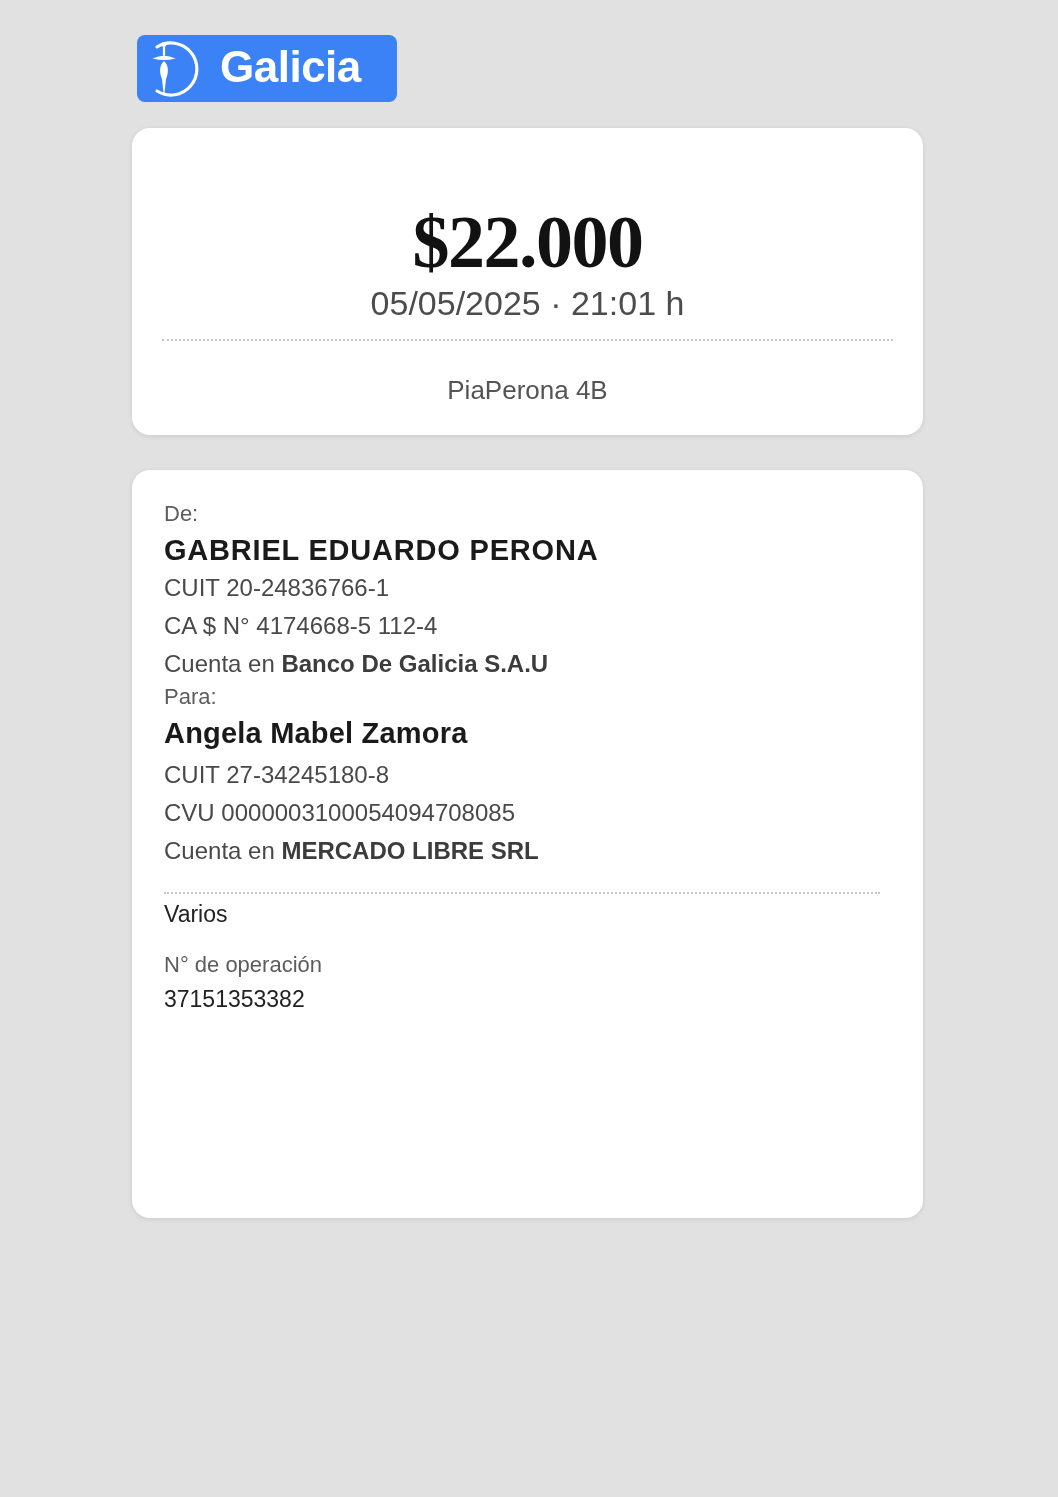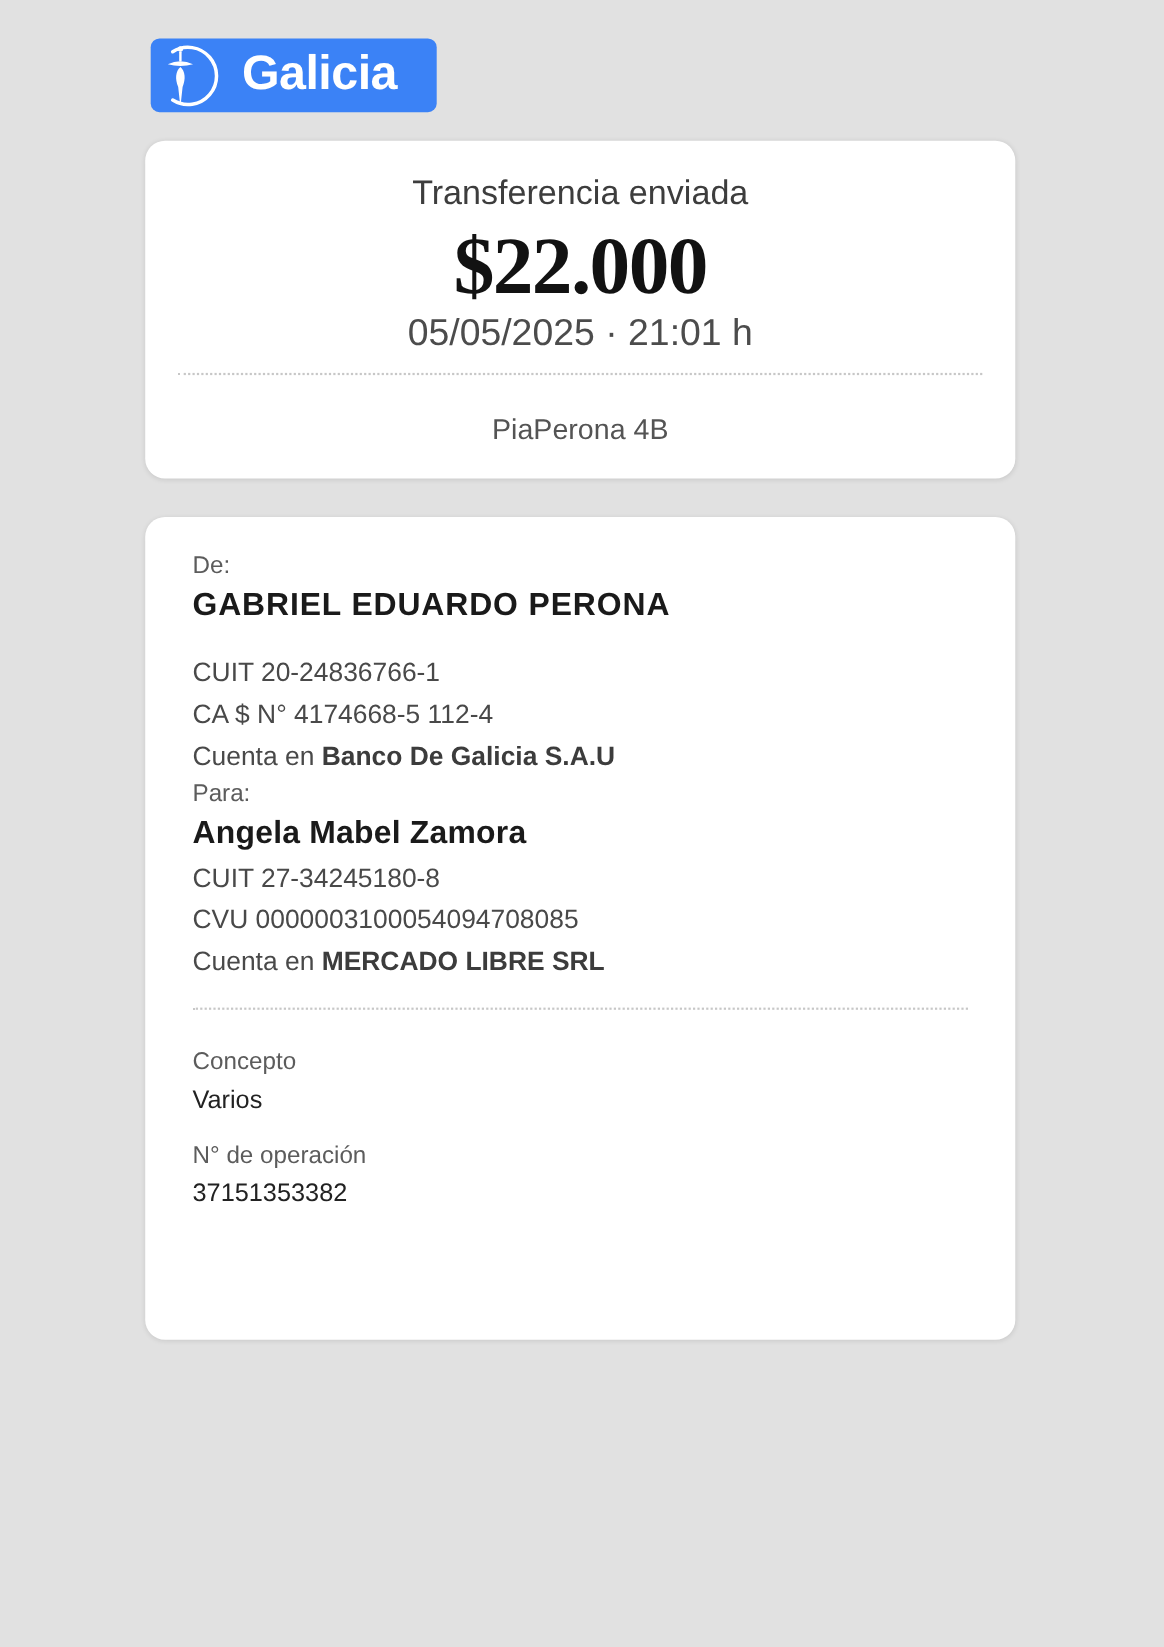--- a/index.html
+++ b/index.html
@@ -25,39 +25,39 @@
     margin-left:14px; line-height:64px; padding-bottom:4px;
   }
 
   
   .card {
     position:absolute; left:132px; width:791px;
     background:#ffffff; border-radius:18px;
     box-shadow:0 1px 5px rgba(0,0,0,0.10);
   }
   .card-summary { top:128px; height:307px; }
-  .card-details { top:470px; height:748px; box-sizing:border-box; padding:30px 43px 0 43px; }
+  .card-details { top:470px; height:748px; box-sizing:border-box; padding:30px 43px 0 32px; }
 
   
   .card-summary .c { position:absolute; left:0; width:100%; text-align:center; }
   .t-title    { top:30px;  font-size:31px; line-height:34px; color:#3d3d3d; }
   .t-amount   { top:74px;  font-size:74px; line-height:80px; font-weight:bold; color:#121212; letter-spacing:-1.5px;font-family:Liberation Serif, serif; }
   .t-datetime { top:161px; font-size:34px; line-height:28px; color:#4c4c4c; }
   .t-ref      { top:248px; font-size:26px; line-height:28px; color:#545454; }
   .divider1 { position:absolute; top:211px; left:30px; right:30px; border-top:2px dotted #c7c7c7; }
 
   
   .lbl   { font-size:22px; line-height:28px; color:#5c5c5c; }
   .name  { font-size:29px; line-height:38px; font-weight:bold; color:#1a1a1a; letter-spacing:0.8px; margin-top:3px; }
   .name-mixed { letter-spacing:0.2px; }
   .detail{ font-size:24px; line-height:38px; color:#494949; }
   .detail b, .acct-bold { font-weight:bold; color:#3c3c3c; }
   .prefix { white-space:pre-wrap; }
   .mt4  { margin-top:4px; }
-  .mt8  { margin-top:24px; }
+  .mt8  { margin-top:0; }
   .sec-para { }
   .divider2 { border-top:2px dotted #c7c7c7; margin-top:22px; }
   .kv-label { margin-top:33px; }
   .kv-label2 { margin-top:20px; }
   .kv-label3 { margin-top:16px; }
   .kv-value { font-size:23px; line-height:34px; color:#222222; margin-top:3px; }
 </style>
 </head>
 <body>
 
@@ -68,21 +68,20 @@
       <path d="M15 10 A26 26 0 1 1 15 54" fill="none" stroke="#ffffff" stroke-width="3.2" stroke-linecap="round"></path>
       <circle cx="22" cy="7.5" r="2.4" fill="#ffffff"></circle>
       <rect x="20.9" y="9.5" width="2.2" height="9.5" rx="1.1" fill="#ffffff"></rect>
       <path d="M10.5 21.5 Q22 16 33.5 21.5 Q22 24.5 10.5 21.5 Z" fill="#ffffff"></path>
       <path d="M22 24 C26.5 28 27 35 24 42 L22.3 57.5 L21.7 57.5 L20 42 C17 35 17.5 28 22 24 Z" fill="#ffffff"></path>
     </svg>
     <div class="logo-text">Galicia</div>
   </div>
 
   <div class="card card-summary">
-    <div class="c t-title">Transferencia enviada</div>
     <div class="c t-amount">$22.000</div>
     <div class="c t-datetime">05/05/2025 · 21:01 h</div>
     <div class="divider1"></div>
     <div class="c t-ref">PiaPerona 4B</div>
   </div>
 
   <div class="card card-details">
 
     <div class="lbl">De:</div>
     <div class="name">GABRIEL EDUARDO PERONA</div>
@@ -91,21 +90,20 @@
     <div class="detail"><span class="prefix">Cuenta en </span><span class="acct-bold">Banco De Galicia S.A.U</span></div>
 
     <div class="lbl sec-para">Para:</div>
     <div class="name name-mixed">Angela Mabel Zamora</div>
     <div class="detail mt4">CUIT 27-34245180-8</div>
     <div class="detail">CVU 0000003100054094708085</div>
     <div class="detail"><span class="prefix">Cuenta en </span><span class="acct-bold">MERCADO LIBRE SRL</span></div>
 
     <div class="divider2"></div>
 
-    <div class="lbl kv-label">Concepto</div>
     <div class="kv-value">Varios</div>
 
     <div class="lbl kv-label2">N° de operación</div>
     <div class="kv-value">37151353382</div>
 
 
   </div>
 
 </div>
 

